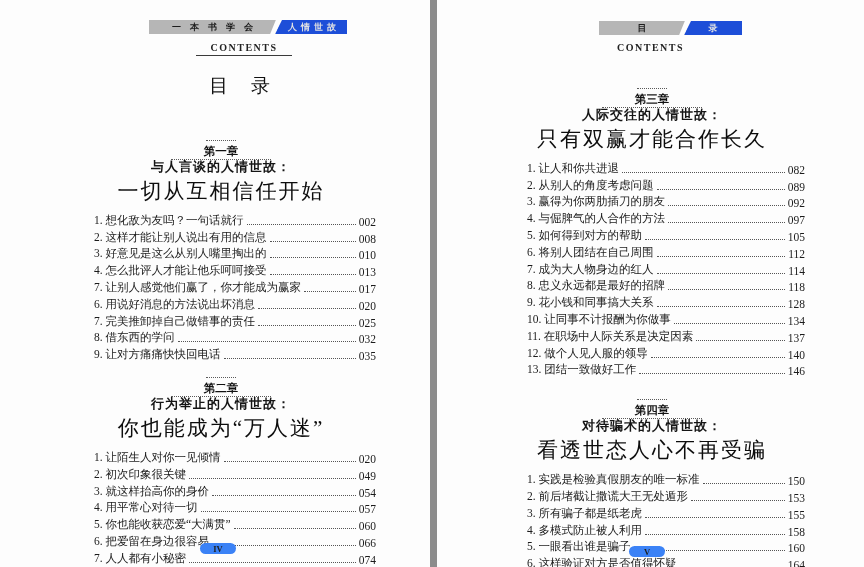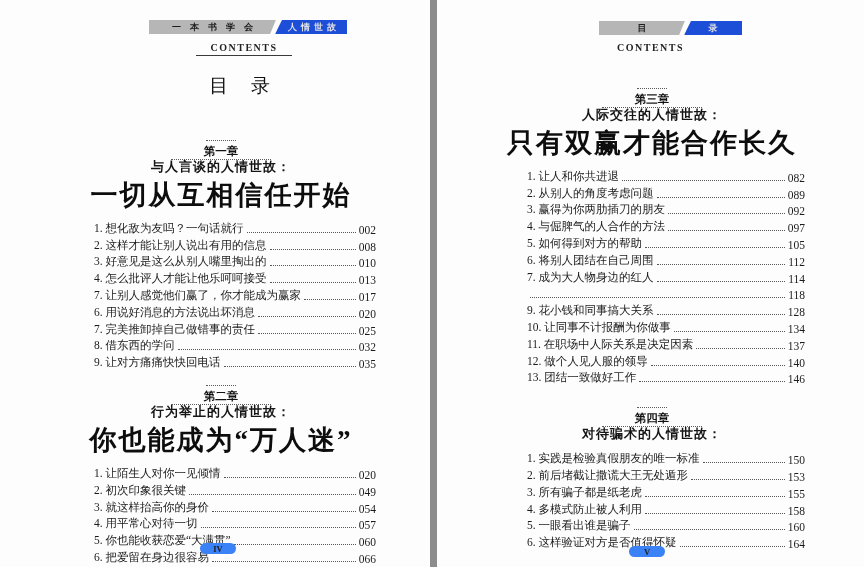--- a/index.html
+++ b/index.html
@@ -54,21 +54,21 @@
   .dots{border-bottom:1.6px dotted #5a5a5a;height:1px;margin-bottom:3px;}
   .dots-a{width:30px;}
   .dots-b{width:100px;}
   .marker-label{font-size:11.5px;font-weight:bold;margin:0 5px;white-space:nowrap;color:#111;}
 
   .chapter-subtitle{
     text-align:center;font-size:13px;font-weight:bold;letter-spacing:1px;
     margin-top:4px;color:#151515;
   }
   .chapter-title{
-    text-align:center;font-size:27px;font-weight:bold;letter-spacing:2px;
+    text-align:center;font-size:21px;font-weight:normal;letter-spacing:2px;
     margin-top:1px;color:#0d0d0d;
   }
 
   .entries{margin-top:6px;padding-left:34px;padding-right:6px;}
   .entry{display:flex;align-items:flex-end;height:16.8px;font-size:11.5px;color:#1b1b1b;}
   .entry-label{white-space:nowrap;}
   .leader{flex:1;border-bottom:1.4px dotted #555;margin:0 3px 3px 3px;min-width:10px;}
   .entry-page{text-align:right;white-space:nowrap;margin-bottom:0;}
 
   
@@ -273,20 +273,21 @@
     <span class="entry-page">112</span>
   </div>
 
   <div class="entry">
     <span class="entry-label">7. 成为大人物身边的红人</span>
     <span class="leader"></span>
     <span class="entry-page">114</span>
   </div>
 
   <div class="entry">
+    <span class="entry-label">8. 忠义永远都是最好的招牌</span>
     <span class="leader"></span>
     <span class="entry-page">118</span>
   </div>
 
   <div class="entry">
     <span class="entry-label">9. 花小钱和同事搞大关系</span>
     <span class="leader"></span>
     <span class="entry-page">128</span>
   </div>
 
@@ -316,20 +317,21 @@
 </div>
   </section>
 
   <section class="chapter">
     <div class="marker-row">
       <span class="dots dots-a"></span>
       <span class="marker-label">第四章</span>
       <span class="dots dots-b"></span>
     </div>
     <div class="chapter-subtitle">对待骗术的人情世故：</div>
+    <div class="chapter-title">看透世态人心不再受骗</div>
     <div class="entries">
   <div class="entry">
     <span class="entry-label">1. 实践是检验真假朋友的唯一标准</span>
     <span class="leader"></span>
     <span class="entry-page">150</span>
   </div>
 
   <div class="entry">
     <span class="entry-label">2. 前后堵截让撒谎大王无处遁形</span>
     <span class="leader"></span>

